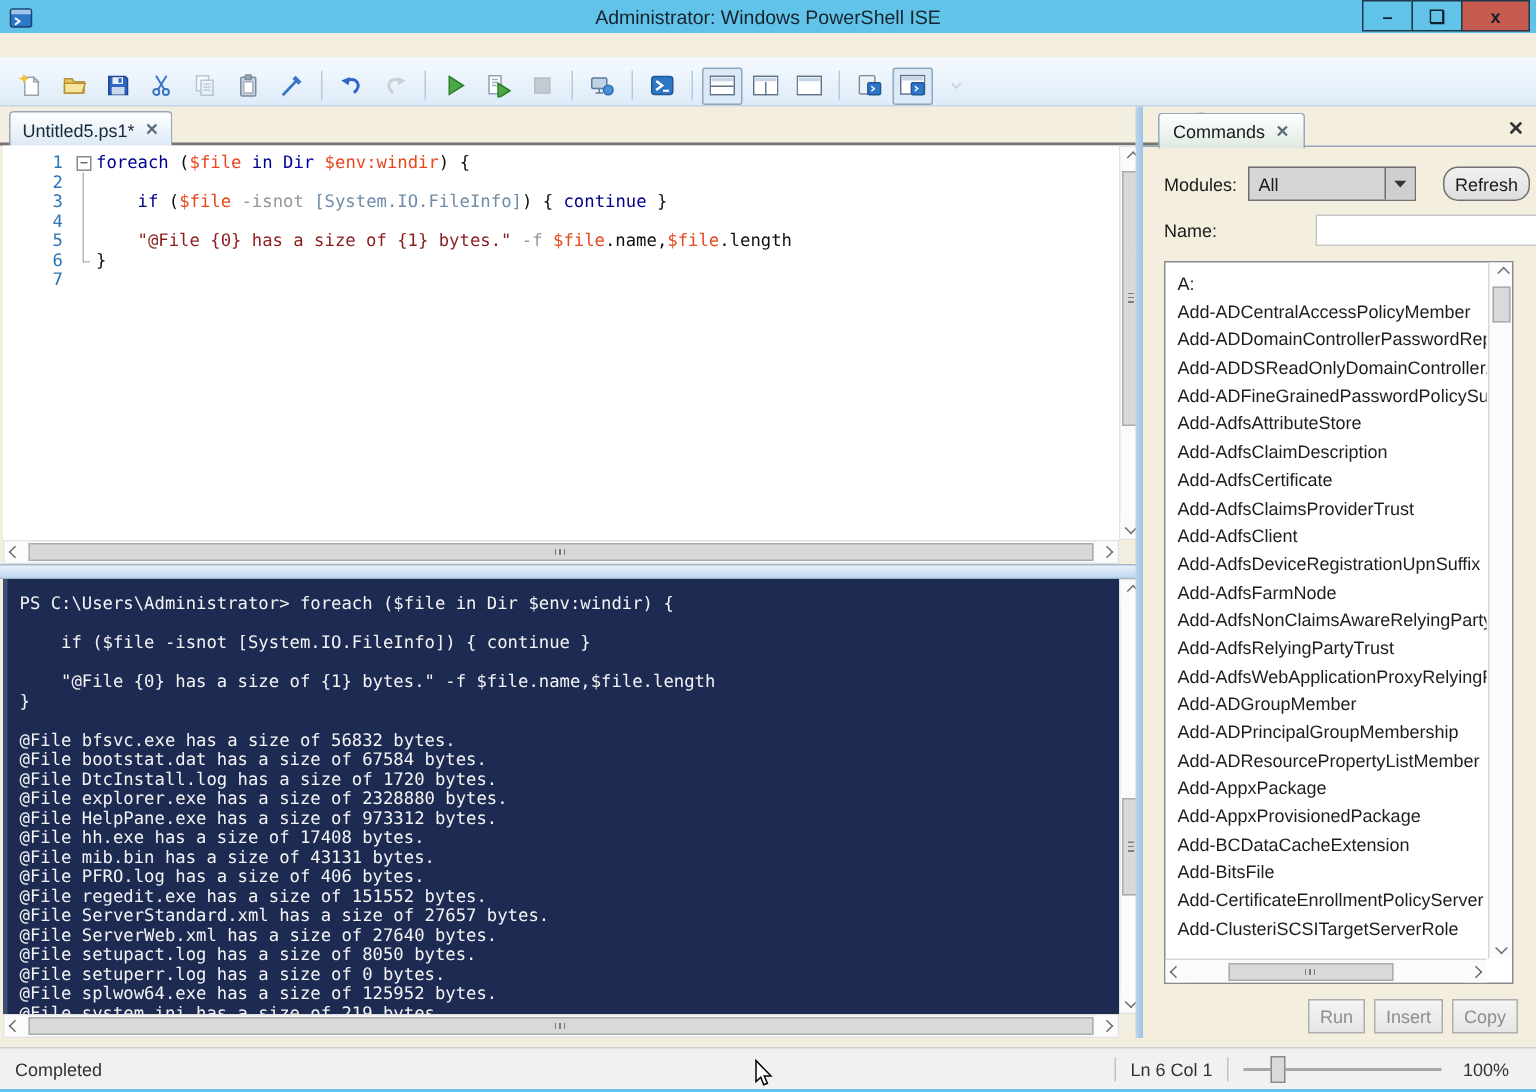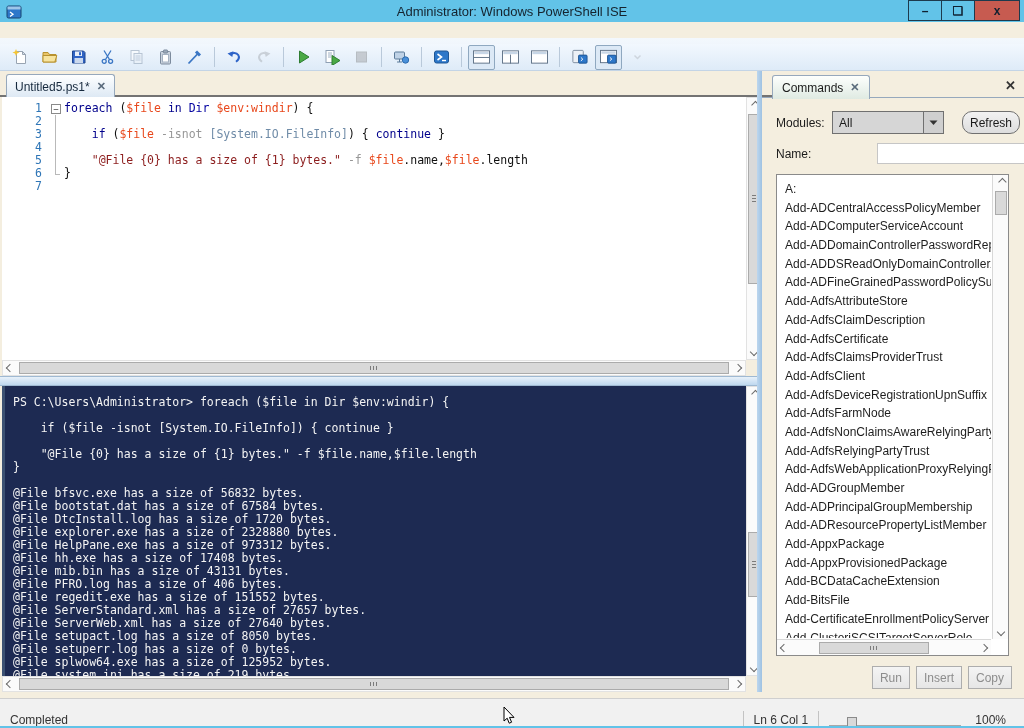--- a/index.html
+++ b/index.html
@@ -84,21 +84,21 @@
       display:flex;align-items:center;justify-content:center;padding:0 7px;box-sizing:border-box;}
   .name-input{width:172px;height:21px;border:1px solid #C6C6C6;background:#fff;box-sizing:border-box;font:inherit;padding:0 4px;}
   .cmdlist{position:absolute;left:14px;top:103px;width:233px;height:482px;background:#fff;border:1px solid #8a8a8a;
       box-sizing:border-box;overflow:hidden;}
   .cmd-items{position:absolute;left:0;top:0;right:17px;bottom:17px;overflow:hidden;padding:5px 0 0 8px;}
   .cmd-item{height:18.7px;line-height:18.7px;white-space:nowrap;color:#1e1e1e;}
   .cmd-buttons{position:absolute;right:12px;top:595px;display:flex;gap:6px;}
   .btn.dis{color:#8d8d8d;border-color:#ADADAD;background:linear-gradient(#F4F4F4,#E6E6E6);}
   
   .statusbar{position:absolute;left:0;top:698px;width:1024px;height:28px;background:#F1F1F1;
-      border-top:1px solid #CFCFCF;display:flex;align-items:flex-end;color:#333;}
+      border-top:1px solid #CFCFCF;display:flex;align-items:center;color:#333;}
   .sb-sep{width:1px;height:16px;background:#C3C3C3;margin:0 10px;}
   .slider-track{width:132px;height:2px;background:#A8A8A8;position:relative;}
   .slider-thumb{position:absolute;left:18px;top:-8px;width:10px;height:18px;background:#D9D9D9;border:1px solid #8A8A8A;box-sizing:border-box;}
   .cursor{position:absolute;left:503px;top:706px;width:13px;height:19px;}
 </style>
 </head>
 <body>
 
 <div id="app">
 
@@ -399,21 +399,20 @@
 
     <div class="frow" style="top:72px;gap:45px;">
       <span class="flabel">Name:</span>
       <input class="name-input" value="" style="">
     </div>
 
     <div class="cmdlist">
       <div class="cmd-items">
           <div class="cmd-item">A:</div>
           <div class="cmd-item">Add-ADCentralAccessPolicyMember</div>
-          <div class="cmd-item">Add-ADComputerServiceAccount</div>
           <div class="cmd-item">Add-ADDomainControllerPasswordReplicationPolicy</div>
           <div class="cmd-item">Add-ADDSReadOnlyDomainControllerAccount</div>
           <div class="cmd-item">Add-ADFineGrainedPasswordPolicySubject</div>
           <div class="cmd-item">Add-AdfsAttributeStore</div>
           <div class="cmd-item">Add-AdfsClaimDescription</div>
           <div class="cmd-item">Add-AdfsCertificate</div>
           <div class="cmd-item">Add-AdfsClaimsProviderTrust</div>
           <div class="cmd-item">Add-AdfsClient</div>
           <div class="cmd-item">Add-AdfsDeviceRegistrationUpnSuffix</div>
           <div class="cmd-item">Add-AdfsFarmNode</div>

